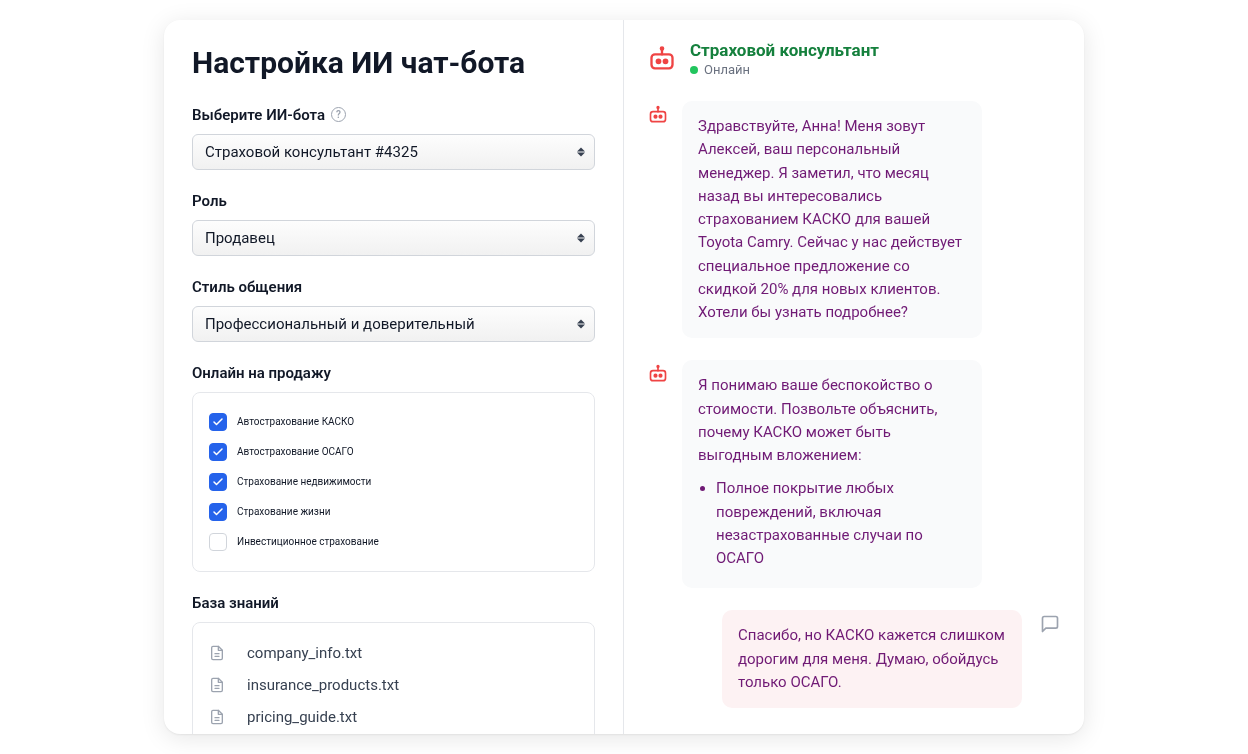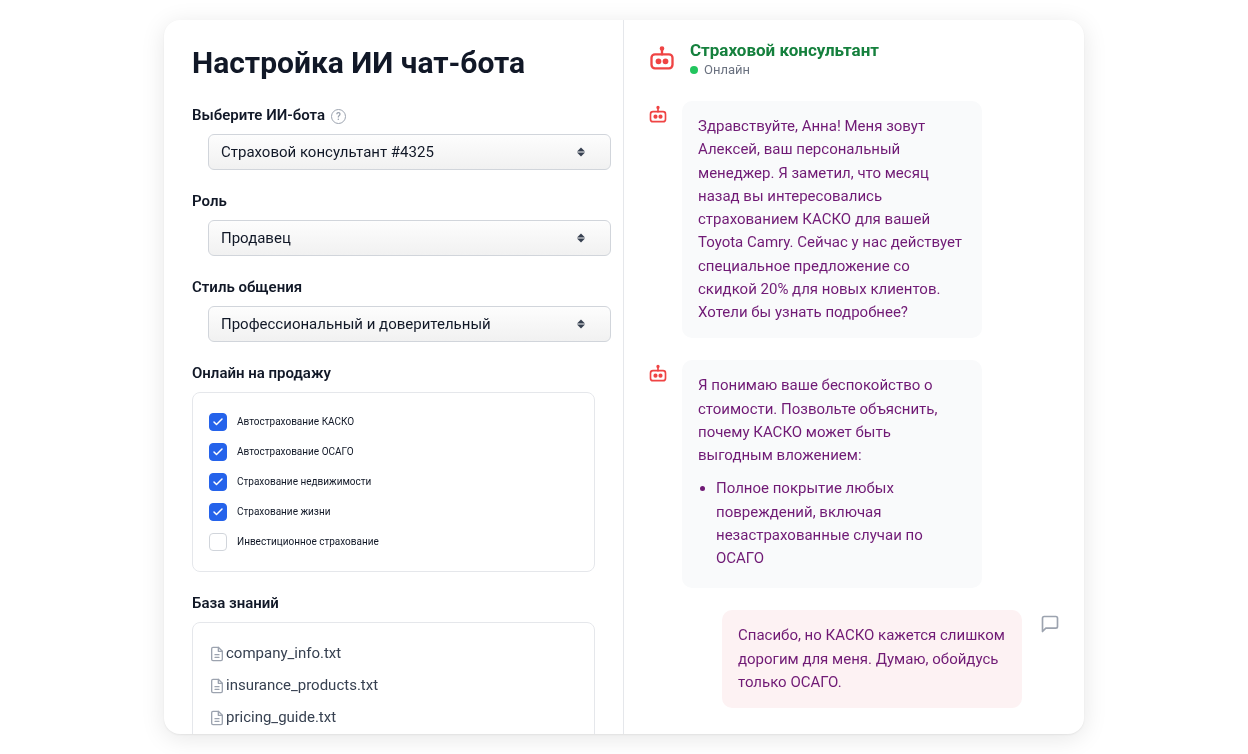--- a/index.html
+++ b/index.html
@@ -38,41 +38,40 @@
     margin-bottom: 24px;
     line-height: 1.25;
   }
   .field { margin-bottom: 22px; }
   .field-label {
     font-size: 15px;
     font-weight: 600;
     color: #111827;
     margin-bottom: 10px;
     display: flex;
-    align-items: flex-end;
+    align-items: center;
     gap: 6px;
   }
   .help-icon {
     width: 15px; height: 15px; border: 1px solid #9ca3af; border-radius: 50%;
     display: inline-flex; align-items: center; justify-content: center;
     font-size: 10px; color: #9ca3af;
   }
   .select-wrap {
     position: relative;
   }
   .select {
     width: 100%;
     background: linear-gradient(#fdfdfd,#f1f1f1);
     border: 1px solid #d1d5db;
     border-radius: 6px;
     padding: 8px 36px 8px 12px;
     font-size: 15px;
     color: #111827;
     appearance: none;
-    margin-left: 16px;
     -webkit-appearance: none;
   }
   .select-arrows {
     position: absolute;
     right: 10px;
     top: 50%;
     transform: translateY(-50%);
     display: flex;
     flex-direction: column;
     gap: 1px;
@@ -100,21 +99,21 @@
   }
   .cb {
     width: 18px; height: 18px; border-radius: 4px; border: 1px solid #d1d5db;
     display: inline-flex; align-items: center; justify-content: center;
     flex-shrink: 0;
   }
   .cb.checked { background: #2563eb; border-color: #2563eb; }
   .cb.checked svg { display: block; }
   .cb svg { display: none; }
   .file-row {
-    display: flex; align-items: flex-end; gap: 1px; padding: 7px 0;
+    display: flex; align-items: center; gap: 22px; padding: 7px 0;
     font-size: 15px; color: #374151;
   }
   .file-icon { color: #9ca3af; display:inline-flex; }
   
   .chat-header {
     display: flex; align-items: center; gap: 14px;
     padding: 20px 24px 4px;
   }
   .bot-icon { color: #ef4444; flex-shrink:0; display:inline-flex; }
   .chat-title { font-size: 17px; font-weight: 700; color: #15803d; }

